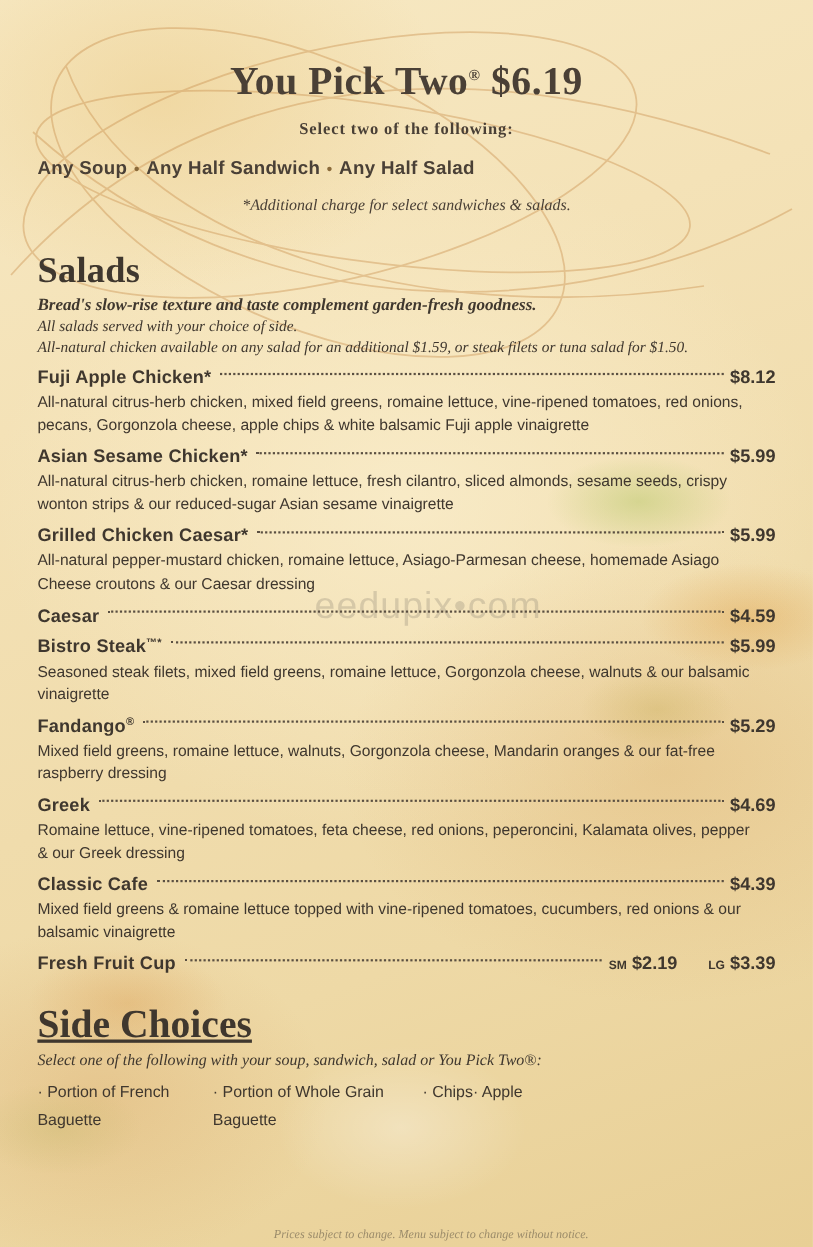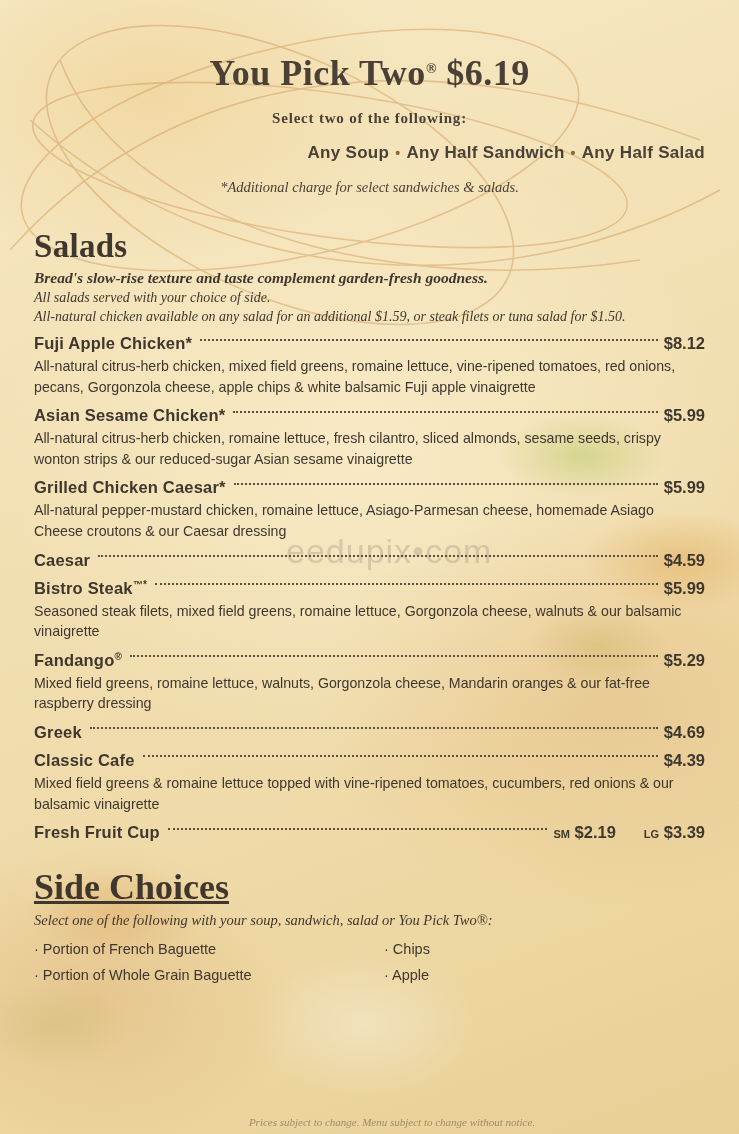--- a/index.html
+++ b/index.html
@@ -101,21 +101,21 @@
   .ypt-sub {
     text-align: center;
     font-family: "Liberation Serif", serif;
     font-weight: bold;
     font-size: 15px;
     color: #4a4036;
     letter-spacing: 0.8px;
     margin-top: 16px;
   }
   .ypt-options {
-    text-align: right;
+    text-align: left;
     font-family: "Liberation Sans", sans-serif;
     font-weight: bold;
     font-size: 17px;
     color: #4a4036;
     letter-spacing: 0.3px;
     margin-top: 16px;
   }
   .ypt-options .sep {
     color: #8a6a3a;
     font-size: 14px;
@@ -223,21 +223,21 @@
     font-size: 14.5px;
     color: #3f372e;
     margin-top: 4px;
   }
   .sides-grid {
     display: flex;
     margin-top: 8px;
   }
   .sides-col {
     display: flex;
-    flex-direction: column;
+    flex-direction: row;
   }
   .sides-col.left { width: 350px; }
   .side-item {
     font-family: "Liberation Sans", sans-serif;
     font-size: 14.5px;
     color: #3f372e;
     line-height: 1.75;
   }
   .footer-note {
     position: absolute;
@@ -347,20 +347,21 @@
       </div>
       <div class="item-desc">Mixed field greens, romaine lettuce, walnuts, Gorgonzola cheese, Mandarin oranges &amp; our fat-free raspberry dressing</div>
     </div>
 
     <div class="item">
       <div class="item-line">
         <span class="item-name">Greek</span>
         <span class="dots"></span>
         <span class="item-price">$4.69</span>
       </div>
+      <div class="item-desc">Romaine lettuce, vine-ripened tomatoes, feta cheese, red onions, peperoncini, Kalamata olives, pepper &amp; our Greek dressing</div>
     </div>
 
     <div class="item">
       <div class="item-line">
         <span class="item-name">Classic Cafe</span>
         <span class="dots"></span>
         <span class="item-price">$4.39</span>
       </div>
       <div class="item-desc">Mixed field greens &amp; romaine lettuce topped with vine-ripened tomatoes, cucumbers, red onions &amp; our balsamic vinaigrette</div>
     </div>

